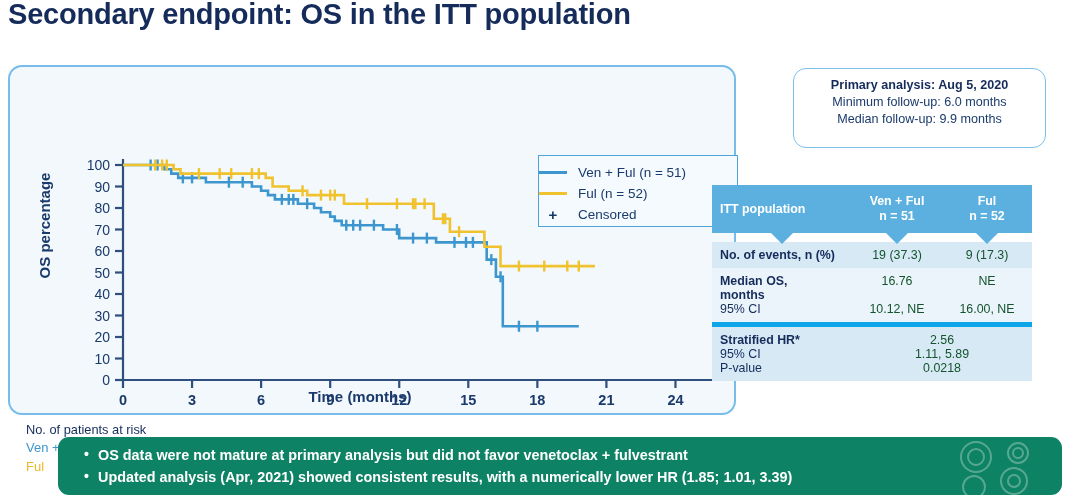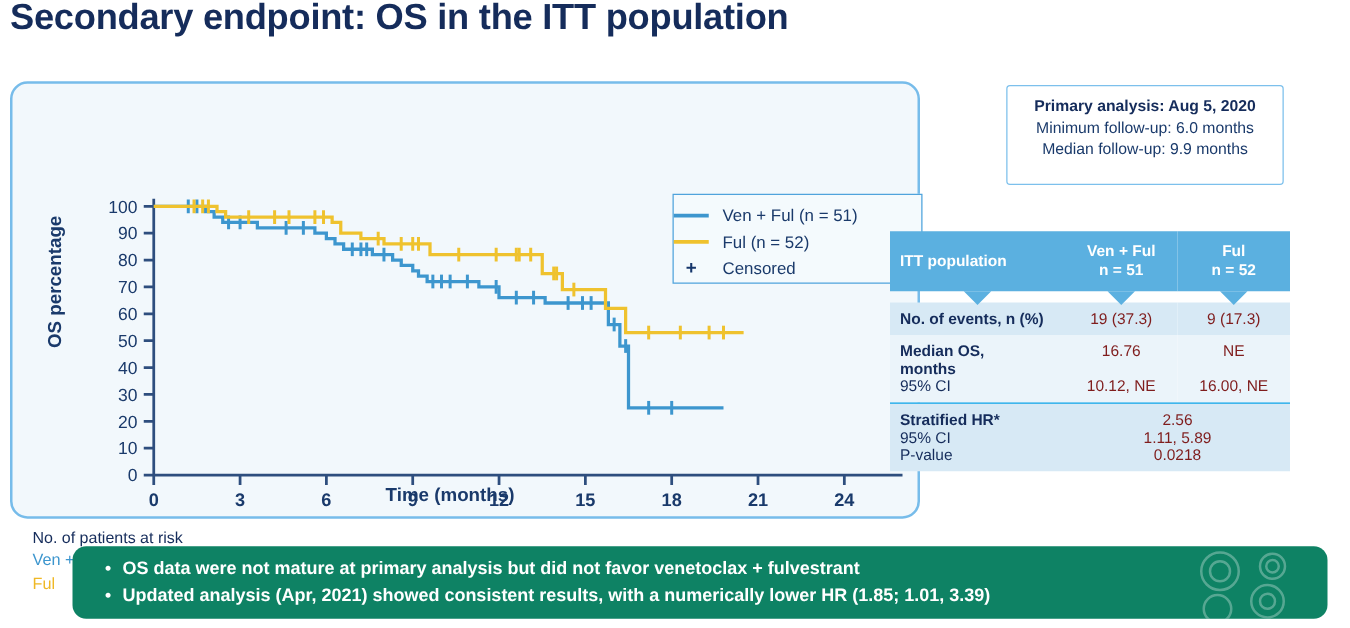--- a/index.html
+++ b/index.html
@@ -50,27 +50,26 @@
     padding:6px 0 0 0;
   }
   .legend-row{display:flex;align-items:center;height:21px;}
   .legend-swatch{width:28px;height:3px;margin-right:11px;flex:none;}
   .legend-plus{width:28px;margin-right:11px;flex:none;text-align:center;
     font-size:15px;font-weight:bold;color:#15366B;line-height:12px;}
   .legend-text{font-size:13.5px;color:#1A3A6B;}
 
   
   .analysis-box{
-    position:absolute;left:793px;top:68px;width:222px;height:80px;
-    border:1.6px solid #7CC0EC;border-radius:3px;
+    position:absolute;left:793px;top:68px;width:253px;height:80px;
+    border:1.6px solid #7CC0EC;border-radius:13px;
     background:#ffffff;
     box-sizing:border-box;
     text-align:center;
     padding-top:8px;
-    margin-left:12px;
   }
   .analysis-box div{font-size:12.6px;line-height:17px;color:#1A3A6B;}
   .analysis-box .b{font-weight:bold;color:#152C5B;}
 
   
   .risk{position:absolute;left:16px;top:355px;width:720px;}
   .risk-title{font-size:12.8px;font-weight:normal;color:#152C5B;margin-bottom:3px;}
   .risk-row{position:relative;height:19px;}
   .risk-name{position:absolute;left:0;top:0;font-size:13px;}
   .risk-val{position:absolute;top:0;font-size:13px;text-align:center;width:34px;}
@@ -83,26 +82,26 @@
   }
   .dtable .hdr{background:#5BB0E0;color:#ffffff;font-weight:bold;}
   .dtable .hdr td{padding:9px 8px;text-align:center;vertical-align:middle;line-height:15px;}
   .dtable .hdr td.first{text-align:left;}
   .dtable td{box-sizing:border-box;}
   .band-a{background:#D7E9F5;}
   .band-b{background:#EBF4FA;}
   .band-c{background:#D7E9F5;}
   .dtable .lbl{color:#152C5B;font-weight:bold;text-align:left;padding:6px 8px;}
   .dtable .lbl .sub{font-weight:normal;}
-  .dtable .val{color:#7f1d1d;text-align:center;padding:6px 4px;}
+  .dtable .val{color:#14532d;text-align:center;padding:6px 4px;}
   .notch-row td{height:9px;padding:0;position:relative;background:transparent;}
   .notch{position:absolute;top:0;left:50%;transform:translateX(-50%);
     width:0;height:0;border-left:11px solid transparent;border-right:11px solid transparent;
     border-top:11px solid #5BB0E0;}
-  .tbl-bottom{border-top:1px solid #0ea5e9;}
+  .tbl-bottom{border-top:5px solid #0ea5e9;}
 
   
   .banner{
     position:absolute;left:58px;top:437px;width:1004px;height:58px;
     background:#0E8264;border-radius:11px;
     box-sizing:border-box;
     overflow:hidden;
   }
   .banner ul{margin:0;padding:7px 0 0 26px;list-style:none;}
   .banner li{

